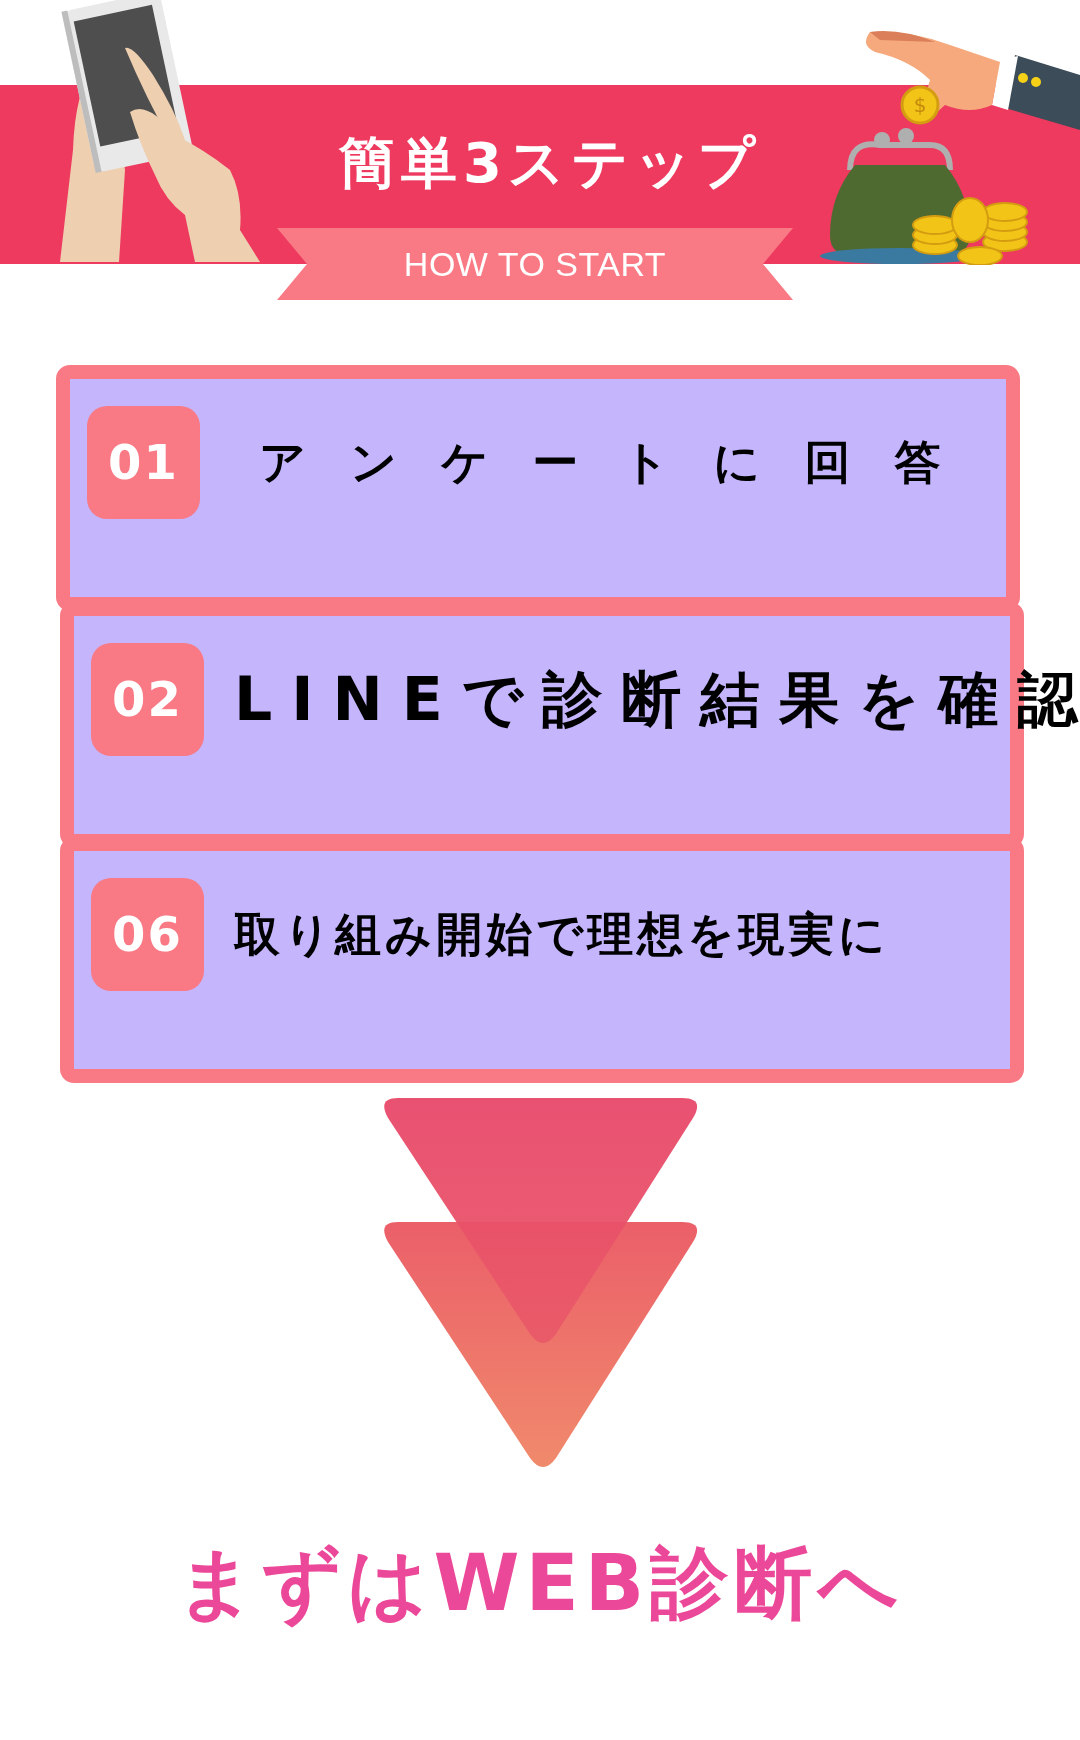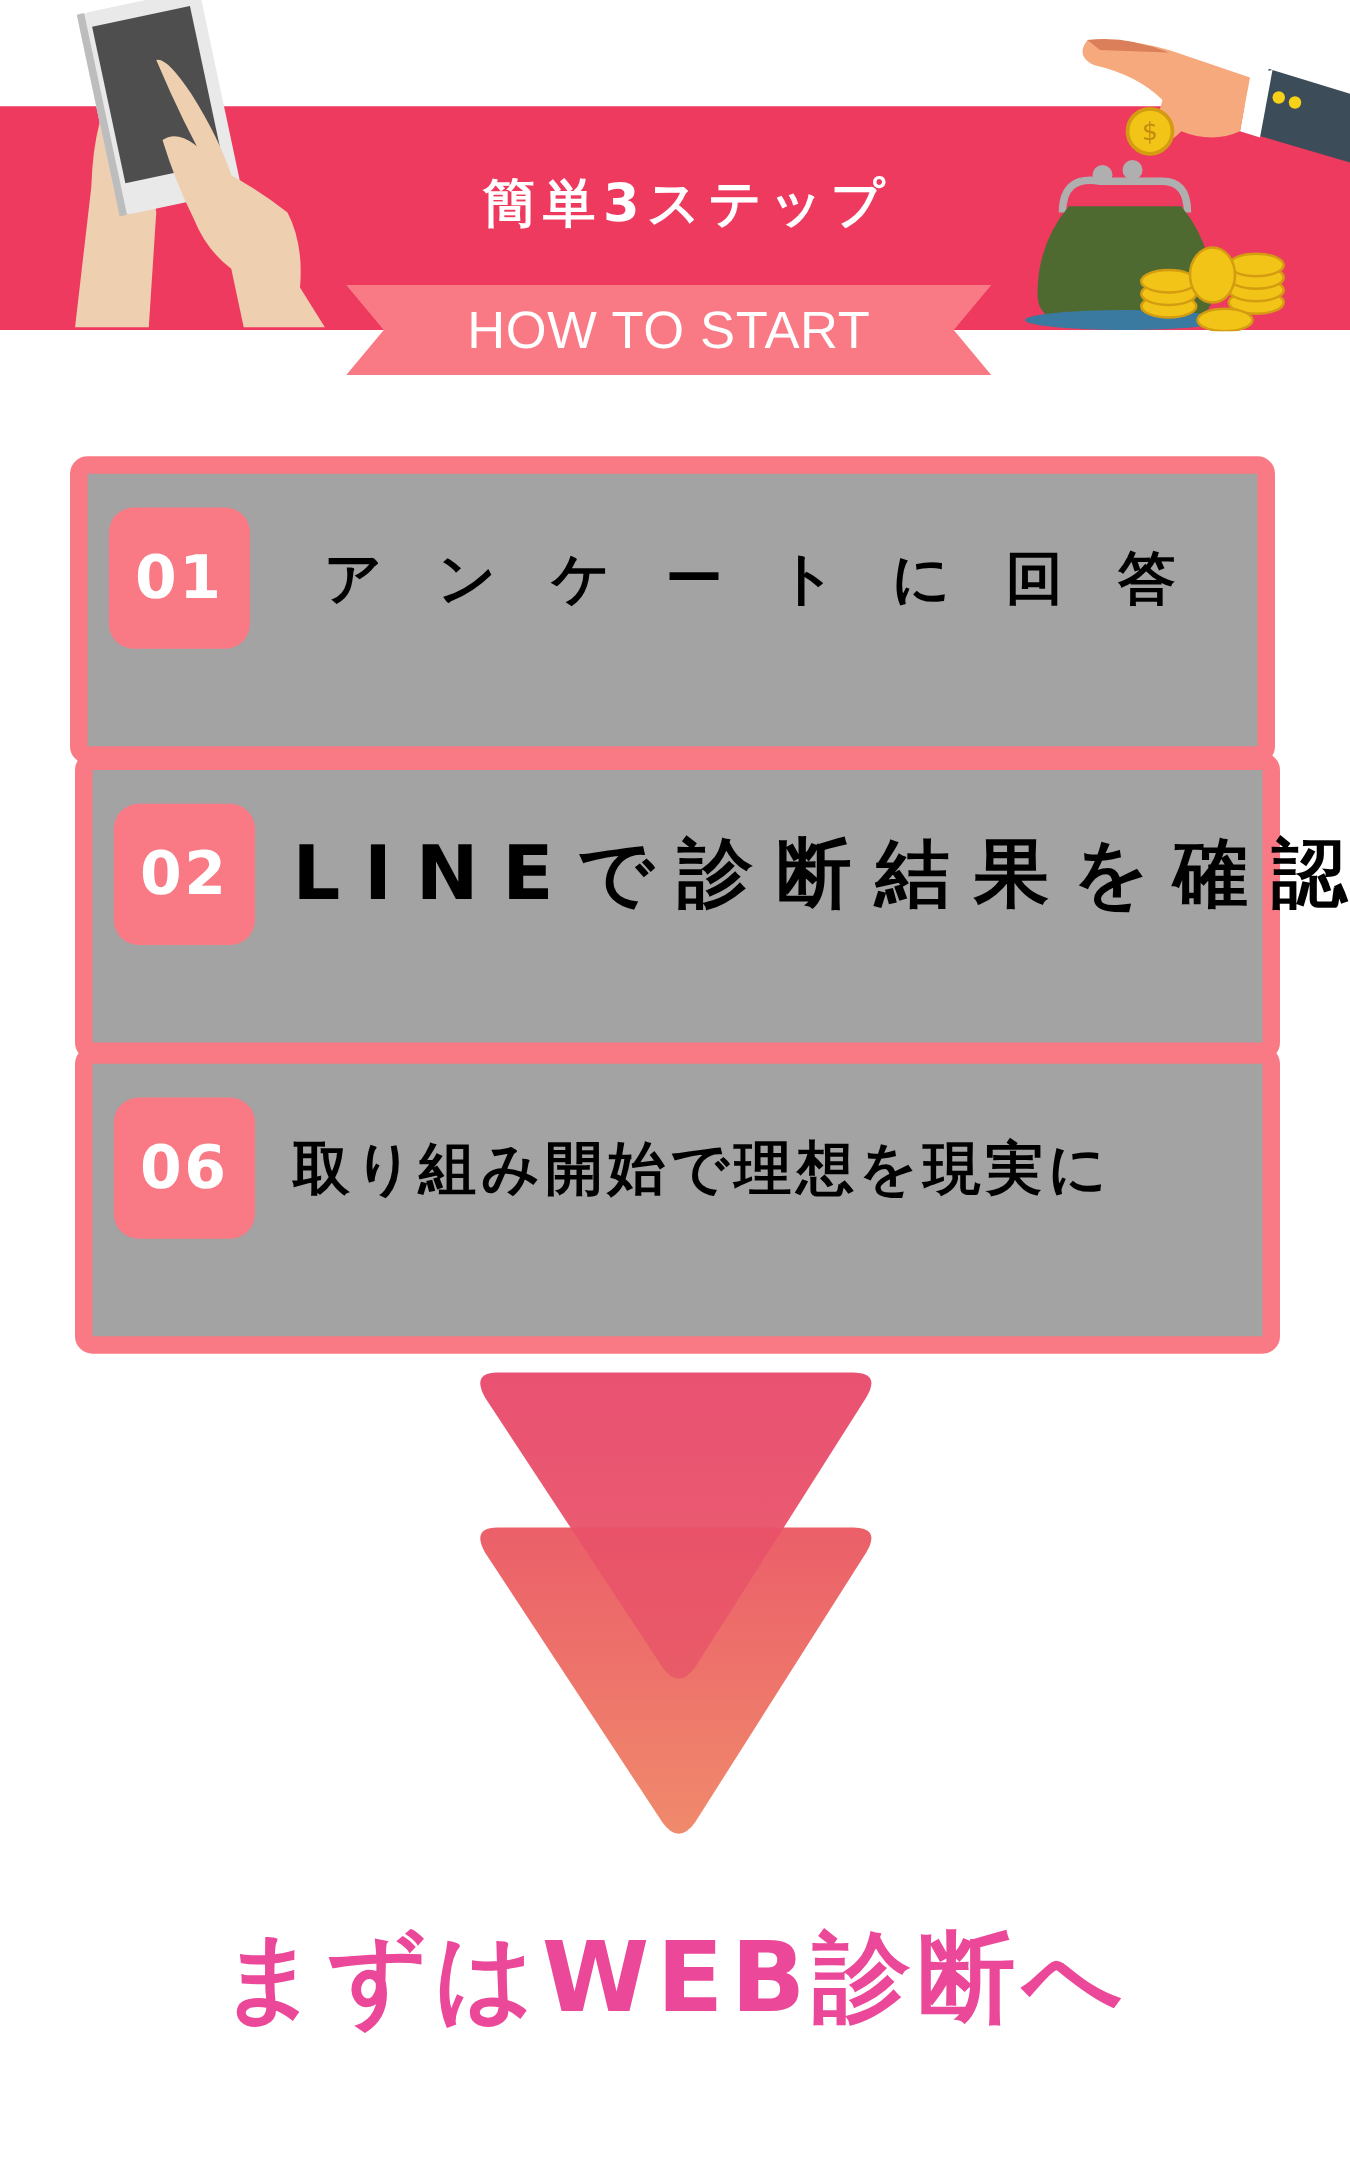--- a/index.html
+++ b/index.html
@@ -5,38 +5,38 @@
   * { margin: 0; padding: 0; box-sizing: border-box; }
   html, body { width: 1080px; height: 1740px; background: #ffffff; overflow: hidden; }
   body { position: relative; font-family: "DejaVu Sans", sans-serif; }
 
   .header-band {
     position: absolute; left: 0; top: 85px; width: 1080px; height: 179px;
     background: #EE3A5F;
   }
   .title {
     position: absolute; left: 290px; top: 118px; width: 520px; height: 90px;
-    color: #ffffff; font-weight: bold; font-size: 42px; letter-spacing: 6px;
+    color: #ffffff; font-weight: bold; font-size: 56px; letter-spacing: 6px;
     line-height: 90px; text-align: center; white-space: nowrap;
   }
   .ribbon {
     position: absolute; left: 277px; top: 228px; width: 516px; height: 72px;
   }
   .ribbon svg { position: absolute; left: 0; top: 0; }
   .ribbon-text {
     position: absolute; left: 0; top: 0; width: 516px; height: 72px;
     line-height: 72px; text-align: center; color: #ffffff;
-    font-family: "Liberation Sans", sans-serif; font-size: 42px; letter-spacing: 0.5px;
+    font-family: "Liberation Sans", sans-serif; font-size: 34px; letter-spacing: 0.5px;
   }
   .illus-left { position: absolute; left: 55px; top: 0; width: 230px; height: 262px; }
   .illus-right { position: absolute; left: 820px; top: 20px; width: 260px; height: 245px; }
 
   .step-box {
     position: absolute; left: 58px; width: 964px; height: 246px;
-    border: 14px solid #F97A85; border-radius: 14px; background: #a3a3a3;
+    border: 14px solid #F97A85; border-radius: 14px; background: #c4b5fd;
   }
   .badge {
     position: absolute; left: 17px; top: 27px; width: 113px; height: 113px;
     background: #F97A85; border-radius: 20px;
     color: #ffffff; font-weight: bold; font-size: 48px; text-align: center; line-height: 113px;
     letter-spacing: 2px;
   }
   .step-label {
     position: absolute; left: 160px; top: 27px; right: 30px; height: 113px;
     line-height: 113px; color: #000000; font-weight: bold; white-space: nowrap;

